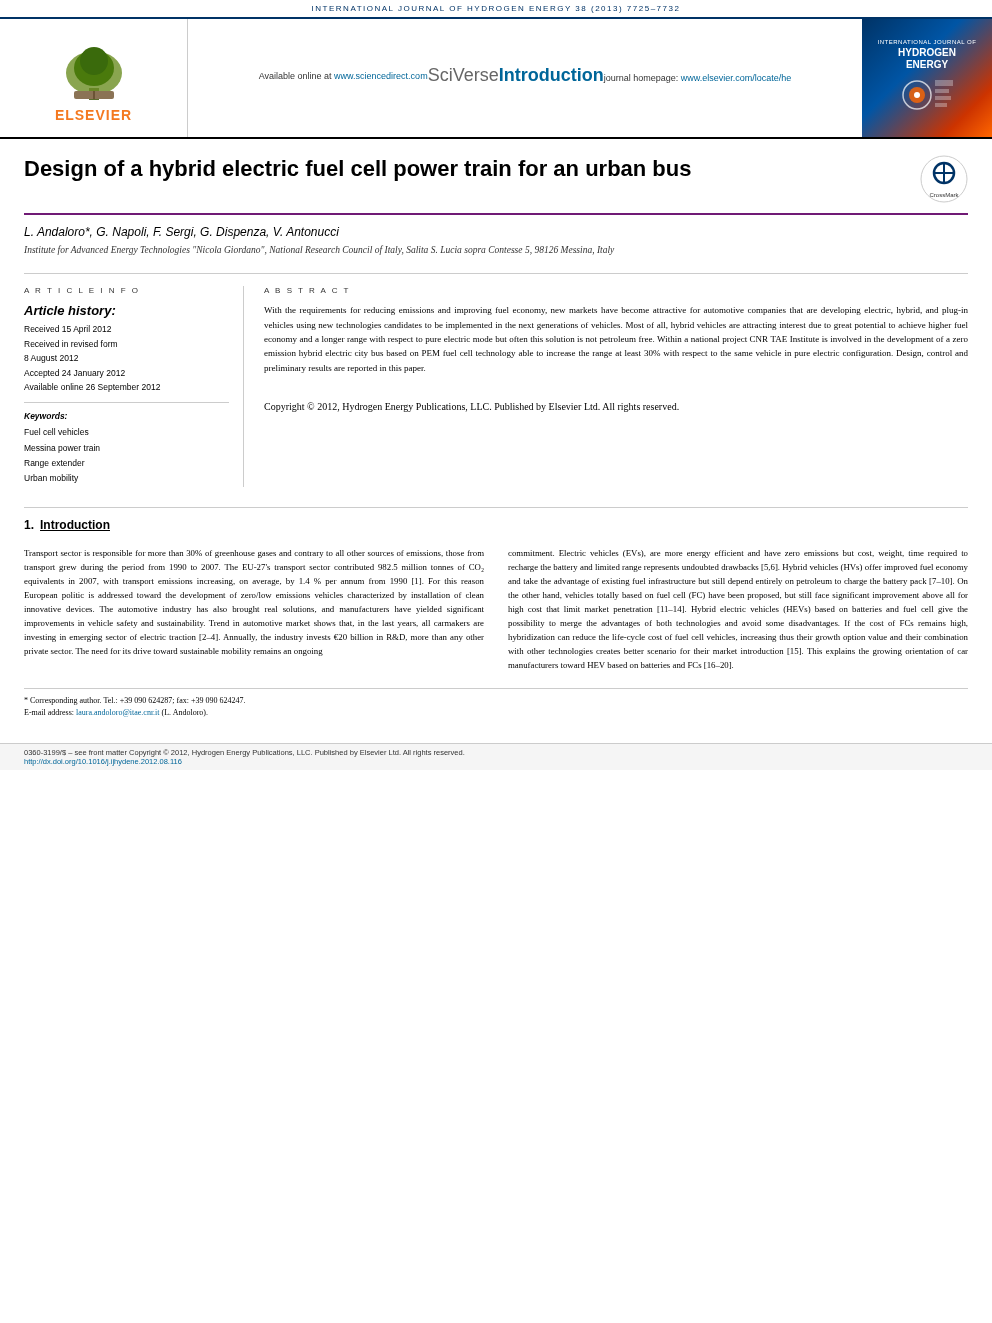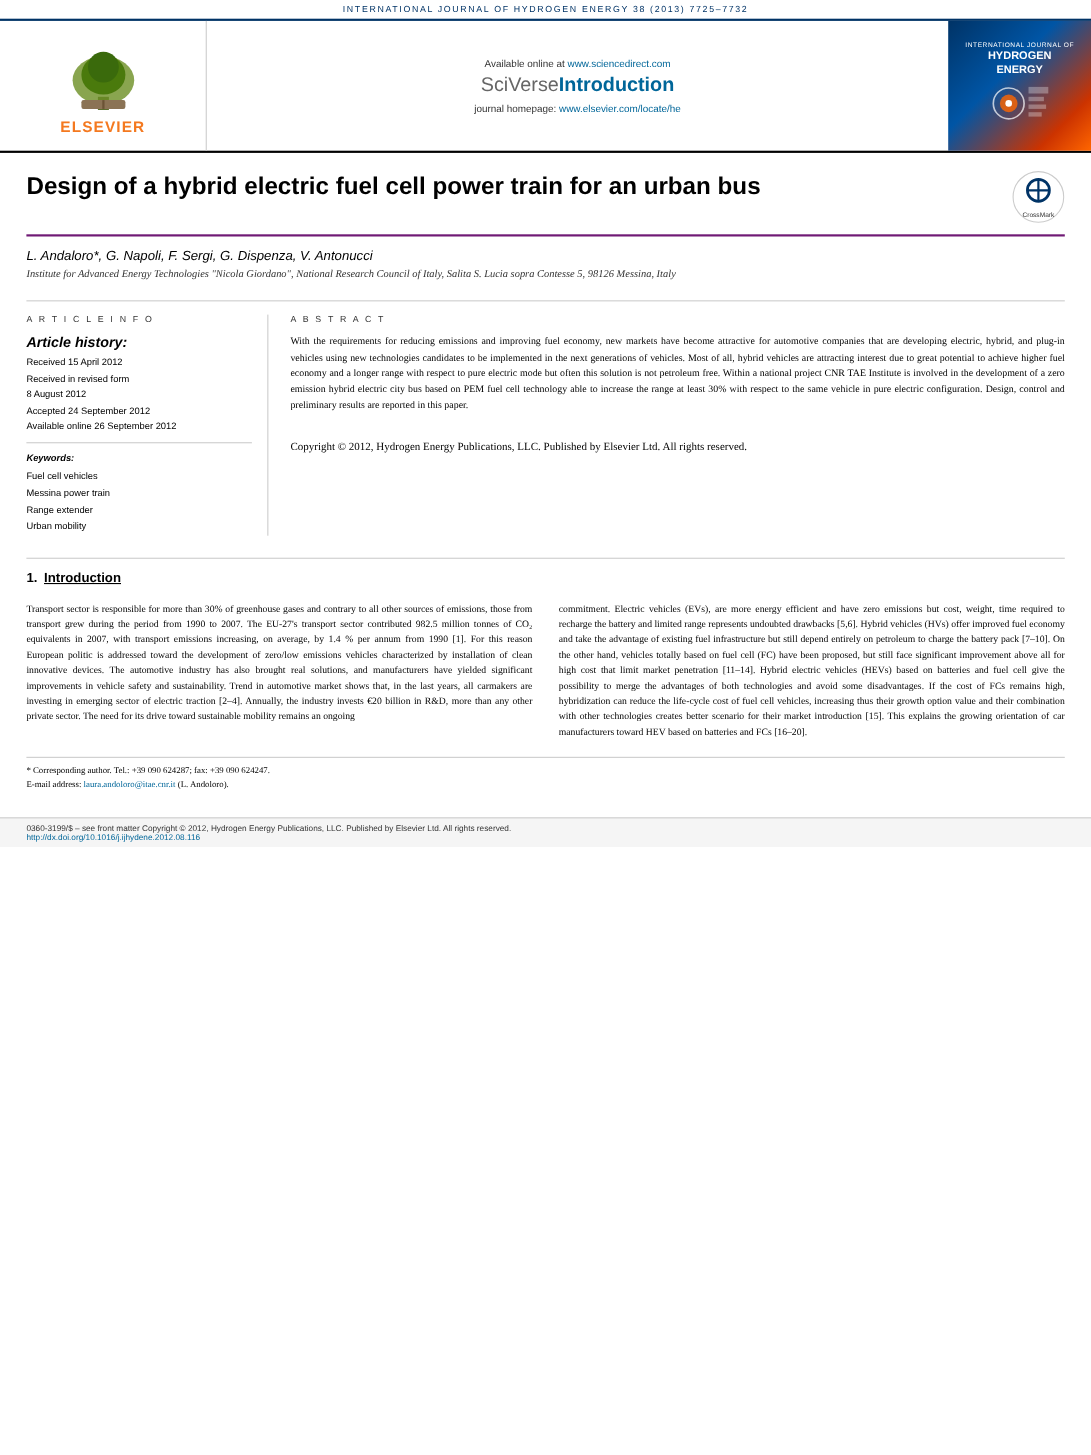--- a/index.html
+++ b/index.html
@@ -49,21 +49,20 @@
       color: #f47920;
       font-size: 14px;
       font-weight: bold;
       font-family: Arial, sans-serif;
       letter-spacing: 1px;
       margin-top: 4px;
     }
     .sciencedirect-area {
       flex: 1;
       display: flex;
-      flex-direction: column;
       align-items: center;
       justify-content: center;
       padding: 8px;
     }
     .available-online {
       font-size: 9px;
       font-family: Arial, sans-serif;
       color: #333;
       margin-bottom: 4px;
     }
@@ -379,21 +378,21 @@
   </div>
 
   <div class="two-column-section">
 
     <div class="article-info-col">
       <div class="col-header">A R T I C L E   I N F O</div>
       <div class="article-history-label">Article history:</div>
       <div class="history-item">Received 15 April 2012</div>
       <div class="history-item">Received in revised form</div>
       <div class="history-item">8 August 2012</div>
-      <div class="history-item">Accepted 24 September 2012</div>
+      <div class="history-item">Accepted 24 January 2012</div>
       <div class="history-item">Available online 26 September 2012</div>
 
       <hr class="divider-line">
 
       <div class="keywords-label">Keywords:</div>
       <div class="keyword-item">Fuel cell vehicles</div>
       <div class="keyword-item">Messina power train</div>
       <div class="keyword-item">Range extender</div>
       <div class="keyword-item">Urban mobility</div>
     </div>

